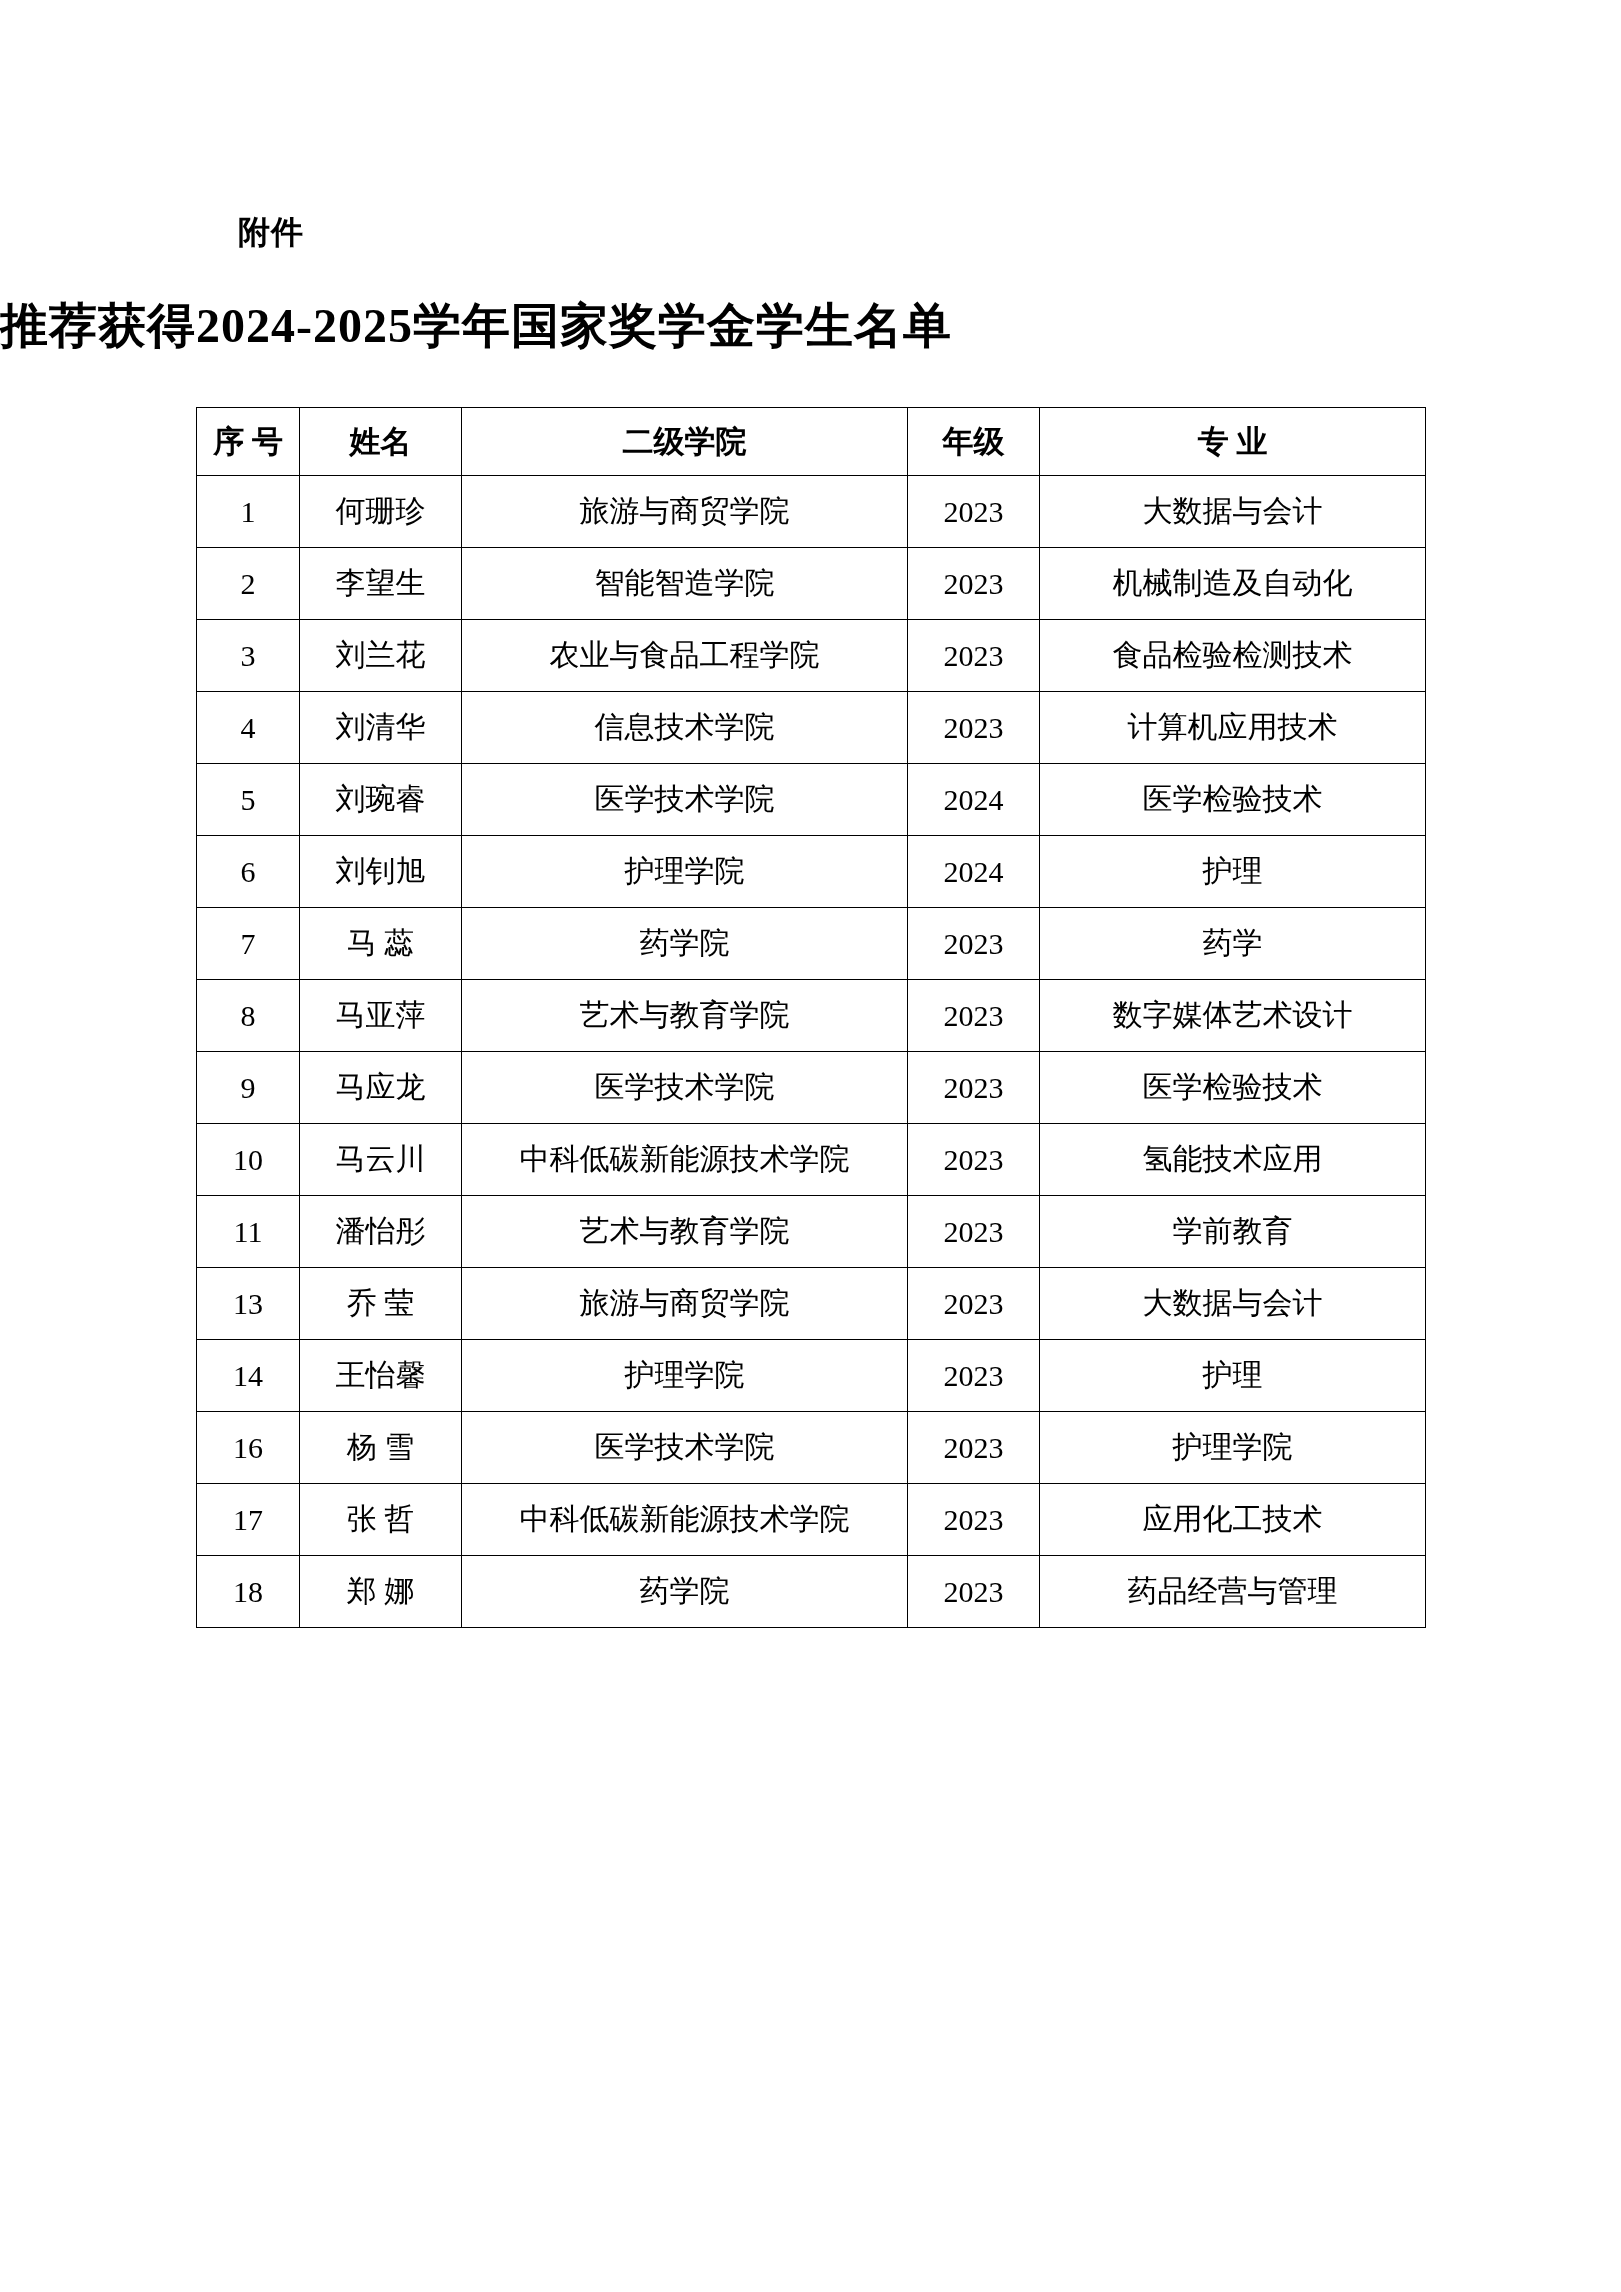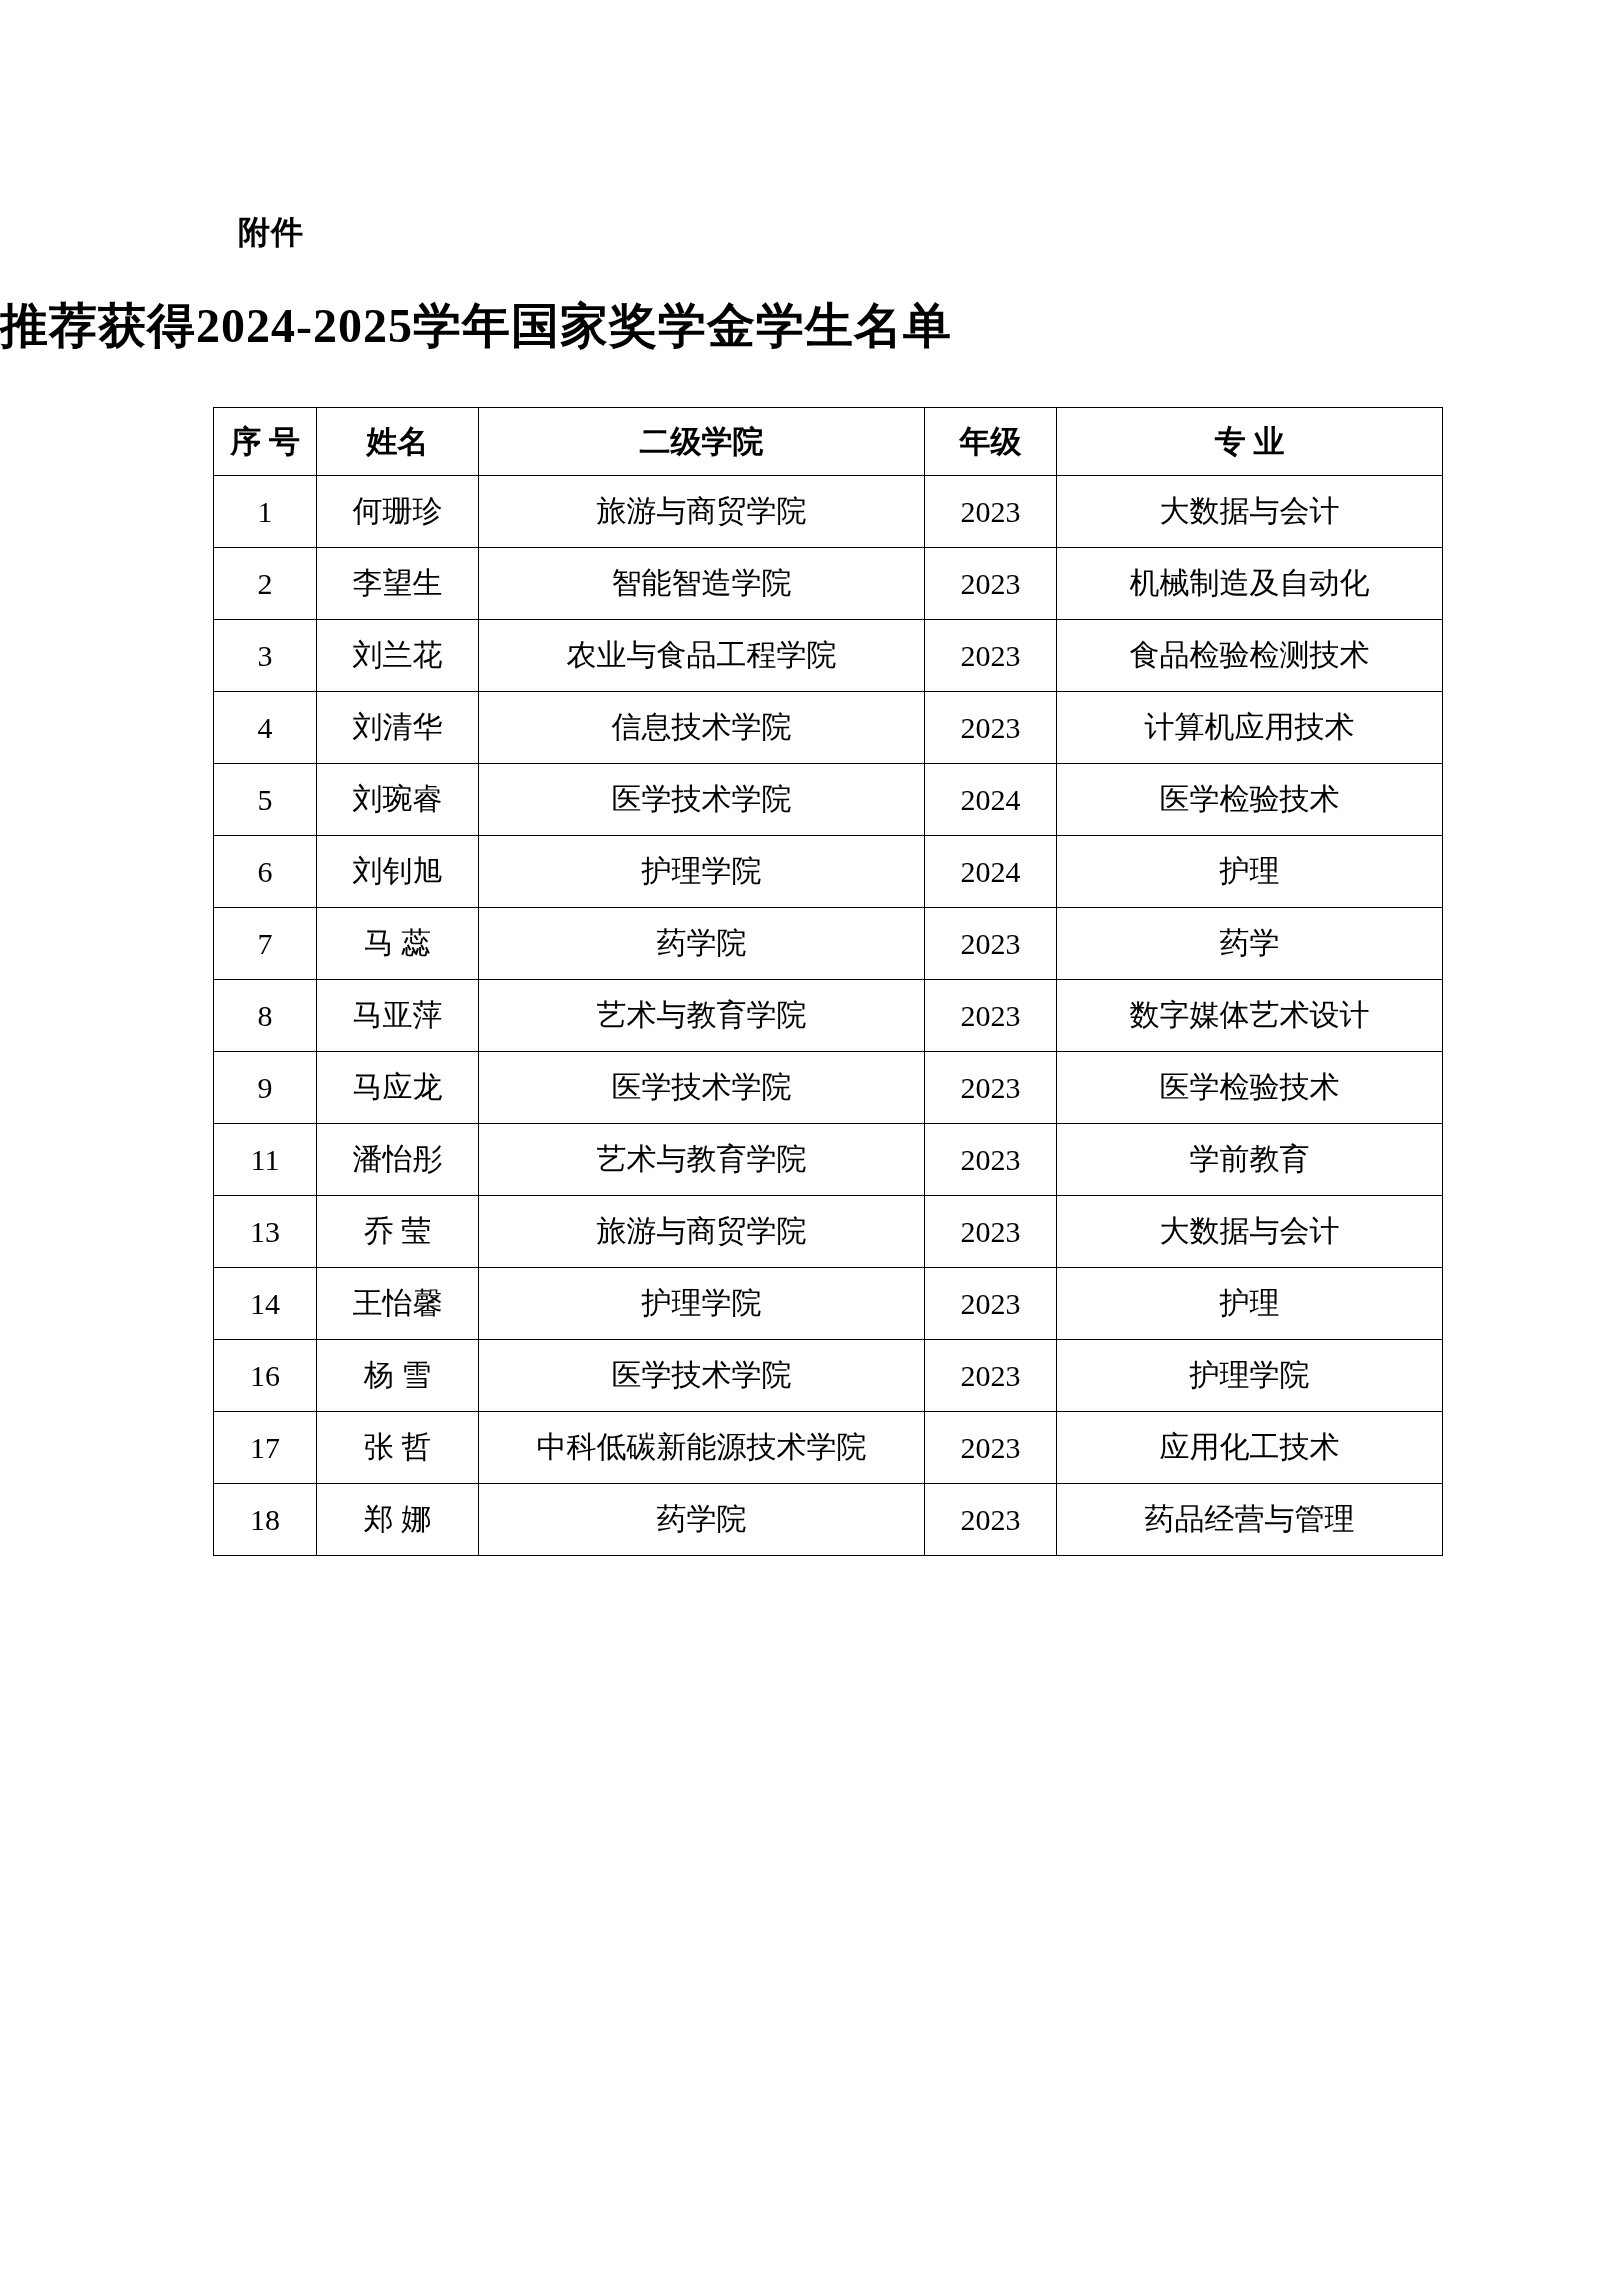--- a/index.html
+++ b/index.html
@@ -42,21 +42,20 @@
     font-size: 48px;
     font-weight: bold;
     letter-spacing: 1px;
     color: #000;
   }
   .table-wrap {
     position: absolute;
     left: 196px;
     top: 407px;
     width: 1229px;
-    margin-left: 17px;
   }
   table.award-table {
     border-collapse: collapse;
     width: 1229px;
     table-layout: fixed;
   }
   table.award-table td, table.award-table th {
     border: 1px solid #000000;
     height: 71px;
     text-align: center;
@@ -162,20 +161,27 @@
             <td>数字媒体艺术设计</td>
           </tr>
           <tr>
             <td>9</td>
             <td>马应龙</td>
             <td>医学技术学院</td>
             <td>2023</td>
             <td>医学检验技术</td>
           </tr>
           <tr>
+            <td>10</td>
+            <td>马云川</td>
+            <td>中科低碳新能源技术学院</td>
+            <td>2023</td>
+            <td>氢能技术应用</td>
+          </tr>
+          <tr>
             <td>11</td>
             <td>潘怡彤</td>
             <td>艺术与教育学院</td>
             <td>2023</td>
             <td>学前教育</td>
           </tr>
           <tr>
             <td>13</td>
             <td>乔 莹</td>
             <td>旅游与商贸学院</td>

